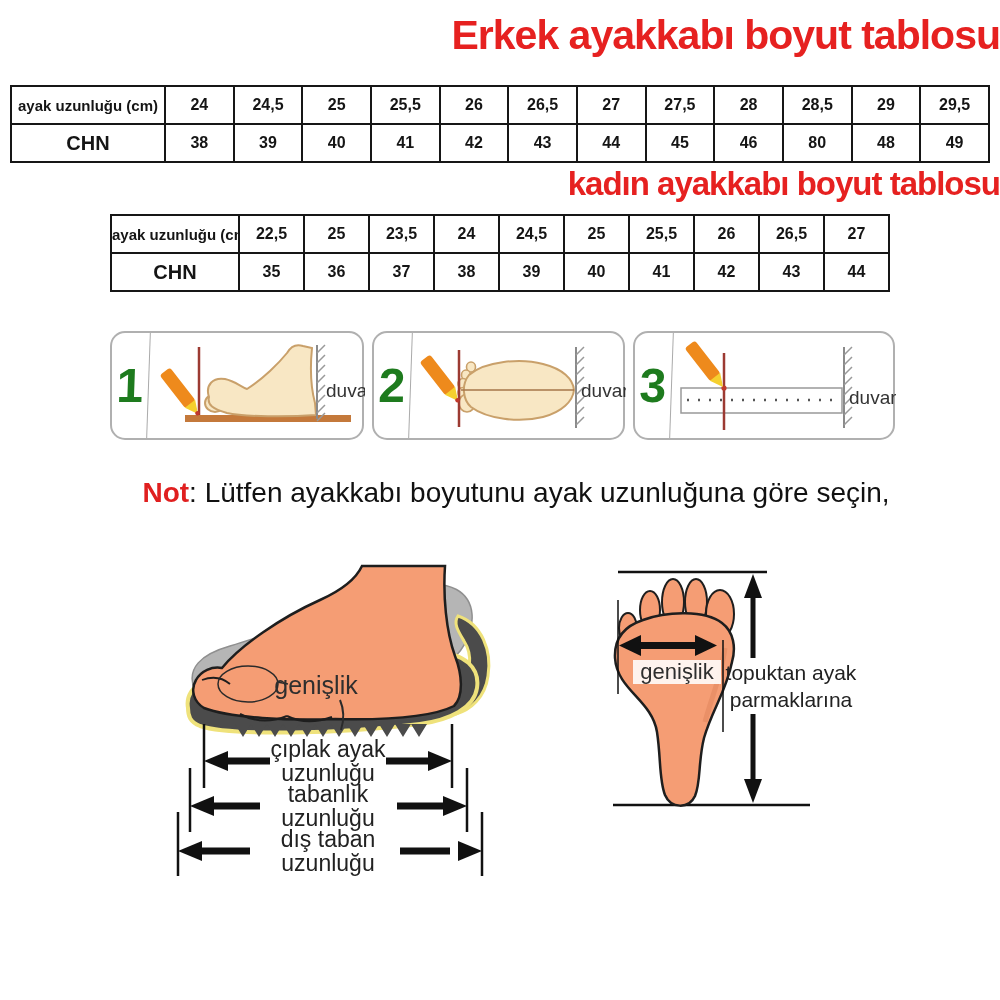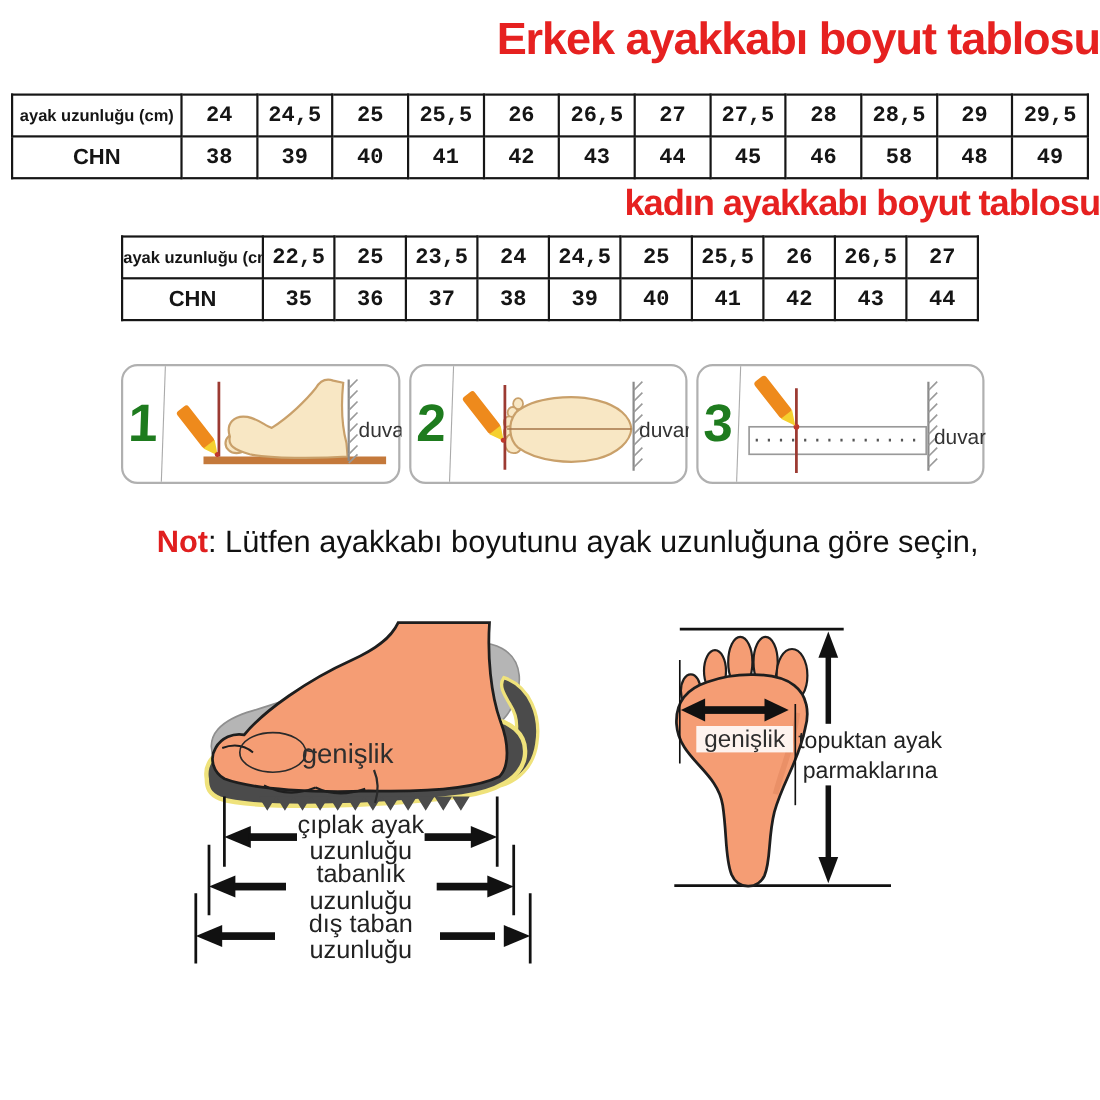--- a/index.html
+++ b/index.html
@@ -5,21 +5,21 @@
   html,body{margin:0;padding:0;background:#fff;}
   #canvas{position:relative;width:1000px;height:1000px;background:#ffffff;overflow:hidden;
           font-family:"Liberation Sans",sans-serif;}
   .title{position:absolute;left:0;width:100%;text-align:right;color:#e62120;font-weight:bold;letter-spacing:-1px;}
   #title-men{top:12px;font-size:41px;}
   #title-women{top:165px;font-size:33px;}
   table{border-collapse:collapse;table-layout:fixed;position:absolute;background:#fff;}
   td{border:2px solid #161616;text-align:center;vertical-align:middle;font-weight:bold;color:#151515;padding:0;overflow:hidden;white-space:nowrap;}
   #men-table{left:10px;top:85px;width:980px;}
   #women-table{left:110px;top:214px;width:780px;}
-  td.num{font-size:20px;height:36px;font-family:Liberation Mono, monospace;}
+  td.num{font-size:16px;height:36px;}
   td.rowlabel{font-size:15px;height:36px;}
   .step-panel{position:absolute;top:331px;height:109px;border:2px solid #b0b0b0;border-radius:15px;
               box-sizing:border-box;display:flex;background:#fff;}
   #step-1{left:110px;width:254px;}
   #step-2{left:372px;width:253px;}
   #step-3{left:633px;width:262px;}
   .step-num{width:36px;border-right:1.5px solid #aaa;display:flex;align-items:center;justify-content:center;
             font-size:48px;font-weight:bold;color:#1e7b1e;transform:skewX(-2deg);}
   .step-art{flex:1;position:relative;}
   .step-art svg{position:absolute;left:0;top:0;}
@@ -76,21 +76,21 @@
       <td class="rowlabel" style="font-size:20px">CHN</td>
       <td class="num">38</td>
       <td class="num">39</td>
       <td class="num">40</td>
       <td class="num">41</td>
       <td class="num">42</td>
       <td class="num">43</td>
       <td class="num">44</td>
       <td class="num">45</td>
       <td class="num">46</td>
-      <td class="num">58</td>
+      <td class="num">80</td>
       <td class="num">48</td>
       <td class="num">49</td>
     </tr>
   </tbody>
     </table>
 
   <div class="title" id="title-women">kadın ayakkabı boyut tablosu</div>
 
   <table id="women-table">
     <colgroup>

